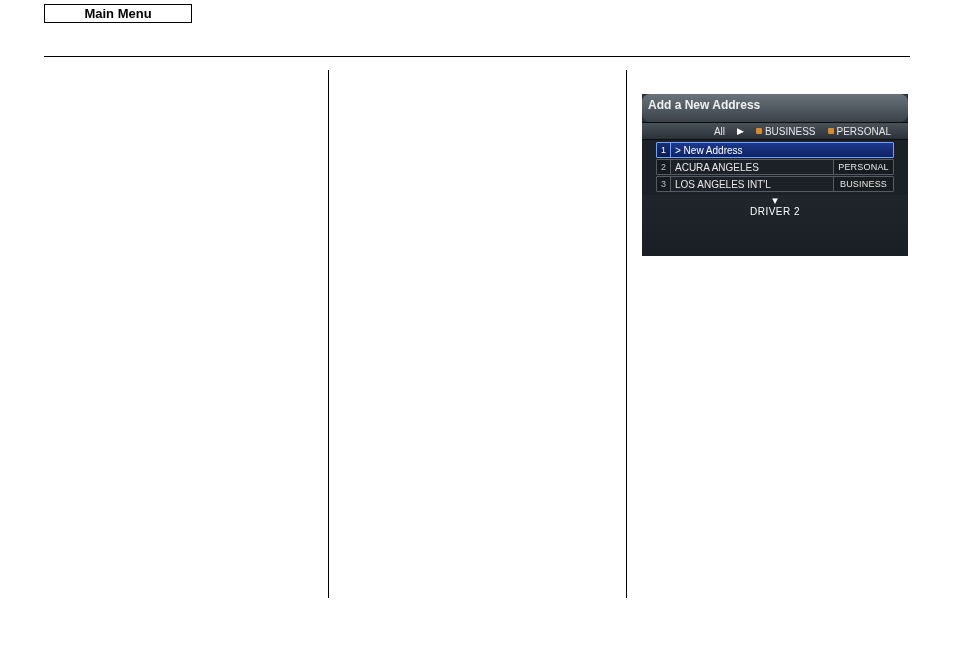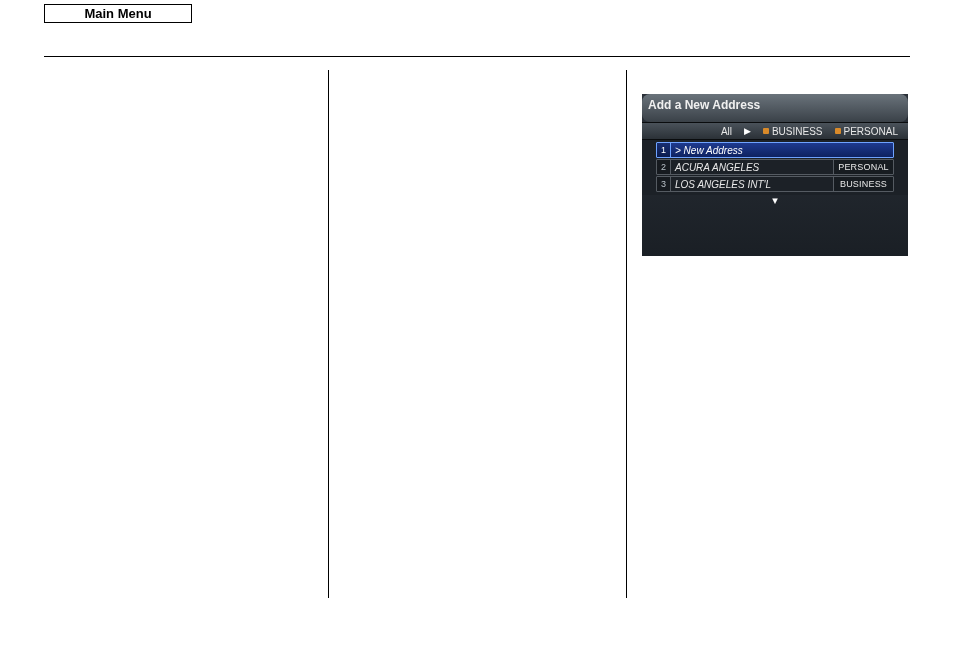--- a/index.html
+++ b/index.html
@@ -51,21 +51,21 @@
     background: linear-gradient(#6a737b, #3a4148);
     border-radius: 8px;
   }
   .nav-filterbar {
     display: flex; 
     height: 18px;
     background: linear-gradient(#4a525a, #2b3137);
     border-top: 1px solid #0a0c0e;
     border-bottom: 1px solid #0a0c0e;
     font-size: 10px;
-    padding: 0 4px;
+    padding: 0 11px;
   }
   .nav-filterbar .spacer { flex: 1; }
   .nav-filterbar .item { padding: 0 6px; color: #e8e8e8; display: flex; align-items: center; gap: 3px; }
   .nav-filterbar .arrow { color: #fff; font-size: 9px; }
   .nav-filterbar .dot { width: 6px; height: 6px; background: #d98a2a; border-radius: 1px; display: inline-block; }
   .nav-list {
     background: #1c2127;
     padding: 2px 14px 2px 14px;
   }
   .nav-row {
@@ -82,21 +82,21 @@
     border-color: #6fa3ff;
     color: #fff;
   }
   .nav-row .num {
     width: 14px; text-align: center; font-size: 9px; color: #b8c0c8;
     border-right: 1px solid #555b62;
     align-self: stretch; display: flex; align-items: center; justify-content: center;
     background: rgba(0,0,0,0.2);
   }
   .nav-row.selected .num { color: #fff; border-right-color: #6fa3ff; }
-  .nav-row .label { flex: 1; padding-left: 4px; font-style: italic; }
+  .nav-row .label { flex: 1; padding-left: 4px; }
   .nav-row .tag {
     width: 60px;
     border-left: 1px solid #555b62;
     align-self: stretch; display: flex; align-items: center; justify-content: center;
     font-size: 9px; letter-spacing: 0.2px;
     background: rgba(0,0,0,0.15);
   }
   .nav-down {
     text-align: center;
     color: #fff;
@@ -149,15 +149,16 @@
         <div class="label">ACURA ANGELES</div>
         <div class="tag">PERSONAL</div>
       </div>
       <div class="nav-row">
         <div class="num">3</div>
         <div class="label">LOS ANGELES INT'L</div>
         <div class="tag">BUSINESS</div>
       </div>
     </div>
     <div class="nav-down">▾</div>
+    <div class="nav-driver">DRIVER 2</div>
   </div>
 
 </div>
 
 </body></html>

